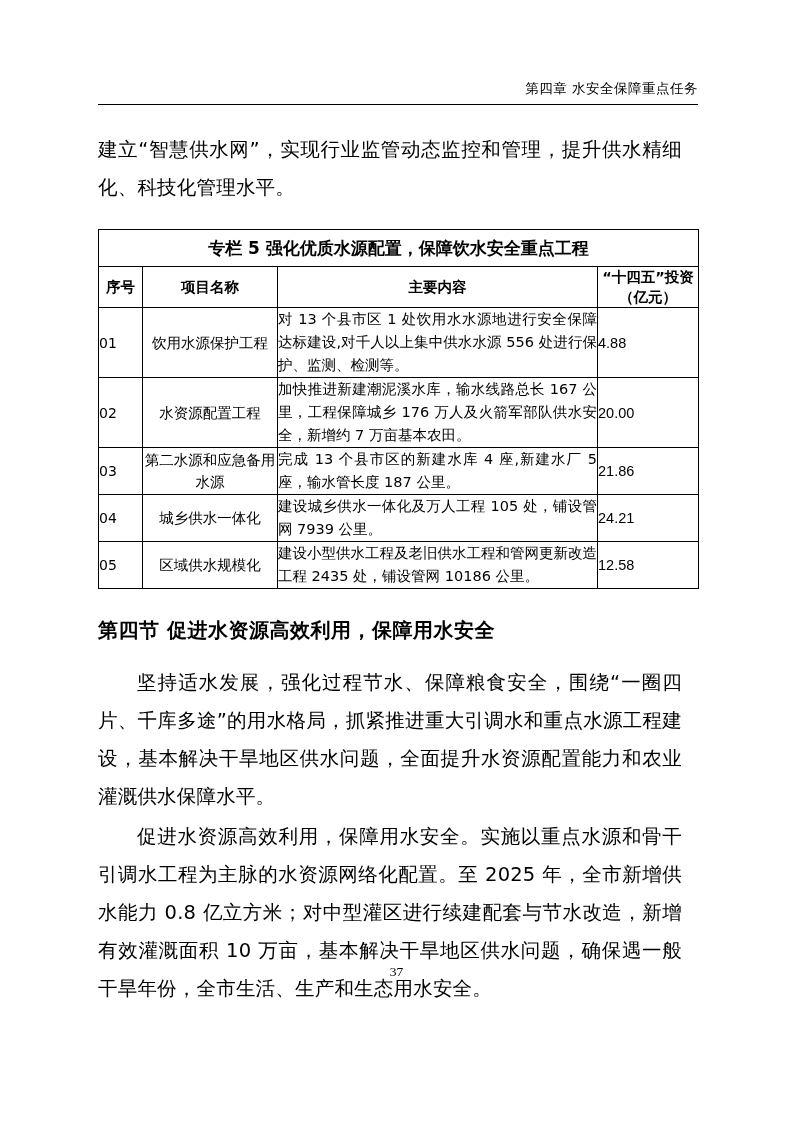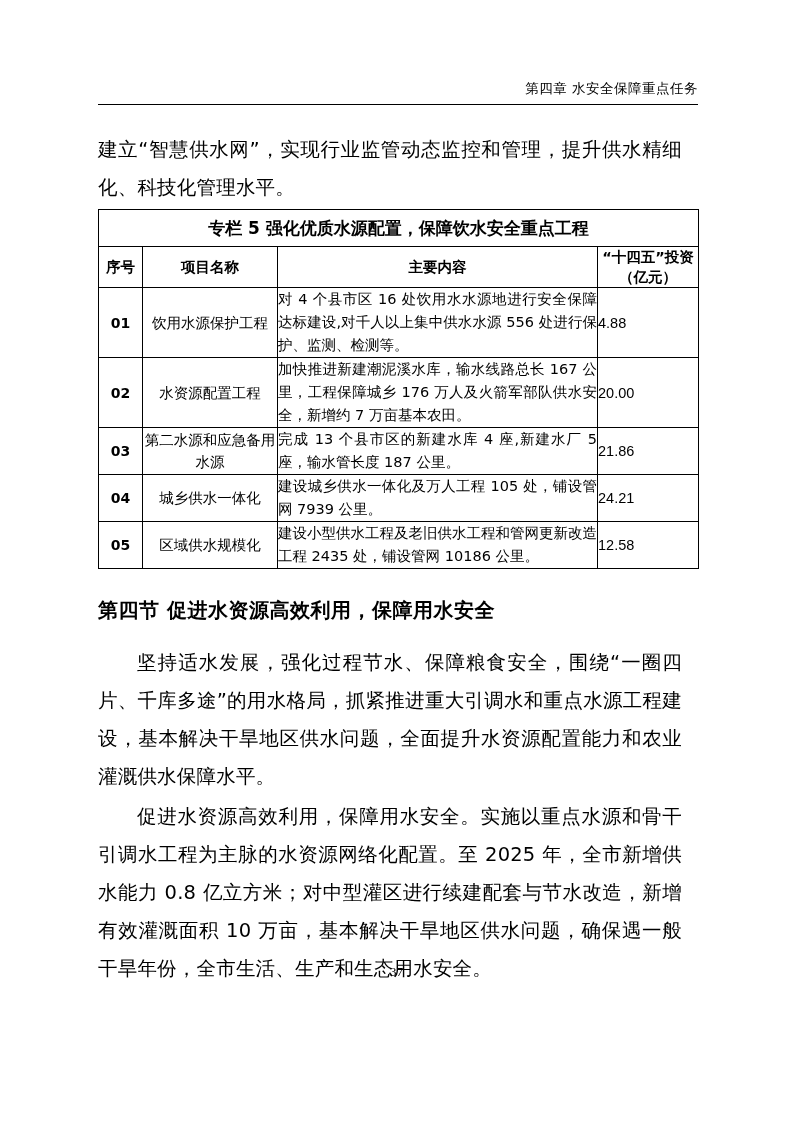--- a/index.html
+++ b/index.html
@@ -42,21 +42,21 @@
     text-align: justify;
     text-justify: inter-ideograph;
     letter-spacing: 0.2px;
   }
   p.indent {
     text-indent: 39px;
   }
   table.main-table {
     border-collapse: collapse;
     width: 600px;
-    margin-top: 2px;
+    margin-top: 22px;
     margin-bottom: 8px;
     table-layout: fixed;
   }
   table.main-table td, table.main-table th {
     border: 1px solid #000;
     padding: 0;
     vertical-align: middle;
   }
   .title-cell {
     height: 36px;
@@ -66,23 +66,21 @@
   }
   .hdr-cell {
     text-align: center;
     font-weight: bold;
     font-size: 14.5px;
     line-height: 20px;
     padding: 5px 2px;
   }
   .c-seq {
     width: 44px;
-    text-align: center;
     font-size: 14px;
-    font-weight: bold;
   }
   .c-name {
     width: 135px;
     text-align: center;
     font-size: 14.5px;
     line-height: 22px;
     padding: 3px 4px;
   }
   .c-content {
     width: 320px;
@@ -142,21 +140,21 @@
         <tr>
           <td class="hdr-cell" style="width:44px">序号</td>
           <td class="hdr-cell">项目名称</td>
           <td class="hdr-cell">主要内容</td>
           <td class="hdr-cell">“十四五”投资（亿元）</td>
         </tr>
 
         <tr>
           <td class="c-seq">01</td>
           <td class="c-name">饮用水源保护工程</td>
-          <td class="c-content">对 4 个县市区 16 处饮用水水源地进行安全保障达标建设,对千人以上集中供水水源 556 处进行保护、监测、检测等。</td>
+          <td class="c-content">对 13 个县市区 1 处饮用水水源地进行安全保障达标建设,对千人以上集中供水水源 556 处进行保护、监测、检测等。</td>
           <td class="c-invest">4.88</td>
         </tr>
         <tr>
           <td class="c-seq">02</td>
           <td class="c-name">水资源配置工程</td>
           <td class="c-content">加快推进新建潮泥溪水库，输水线路总长 167 公里，工程保障城乡 176 万人及火箭军部队供水安全，新增约 7 万亩基本农田。</td>
           <td class="c-invest">20.00</td>
         </tr>
         <tr>
           <td class="c-seq">03</td>

